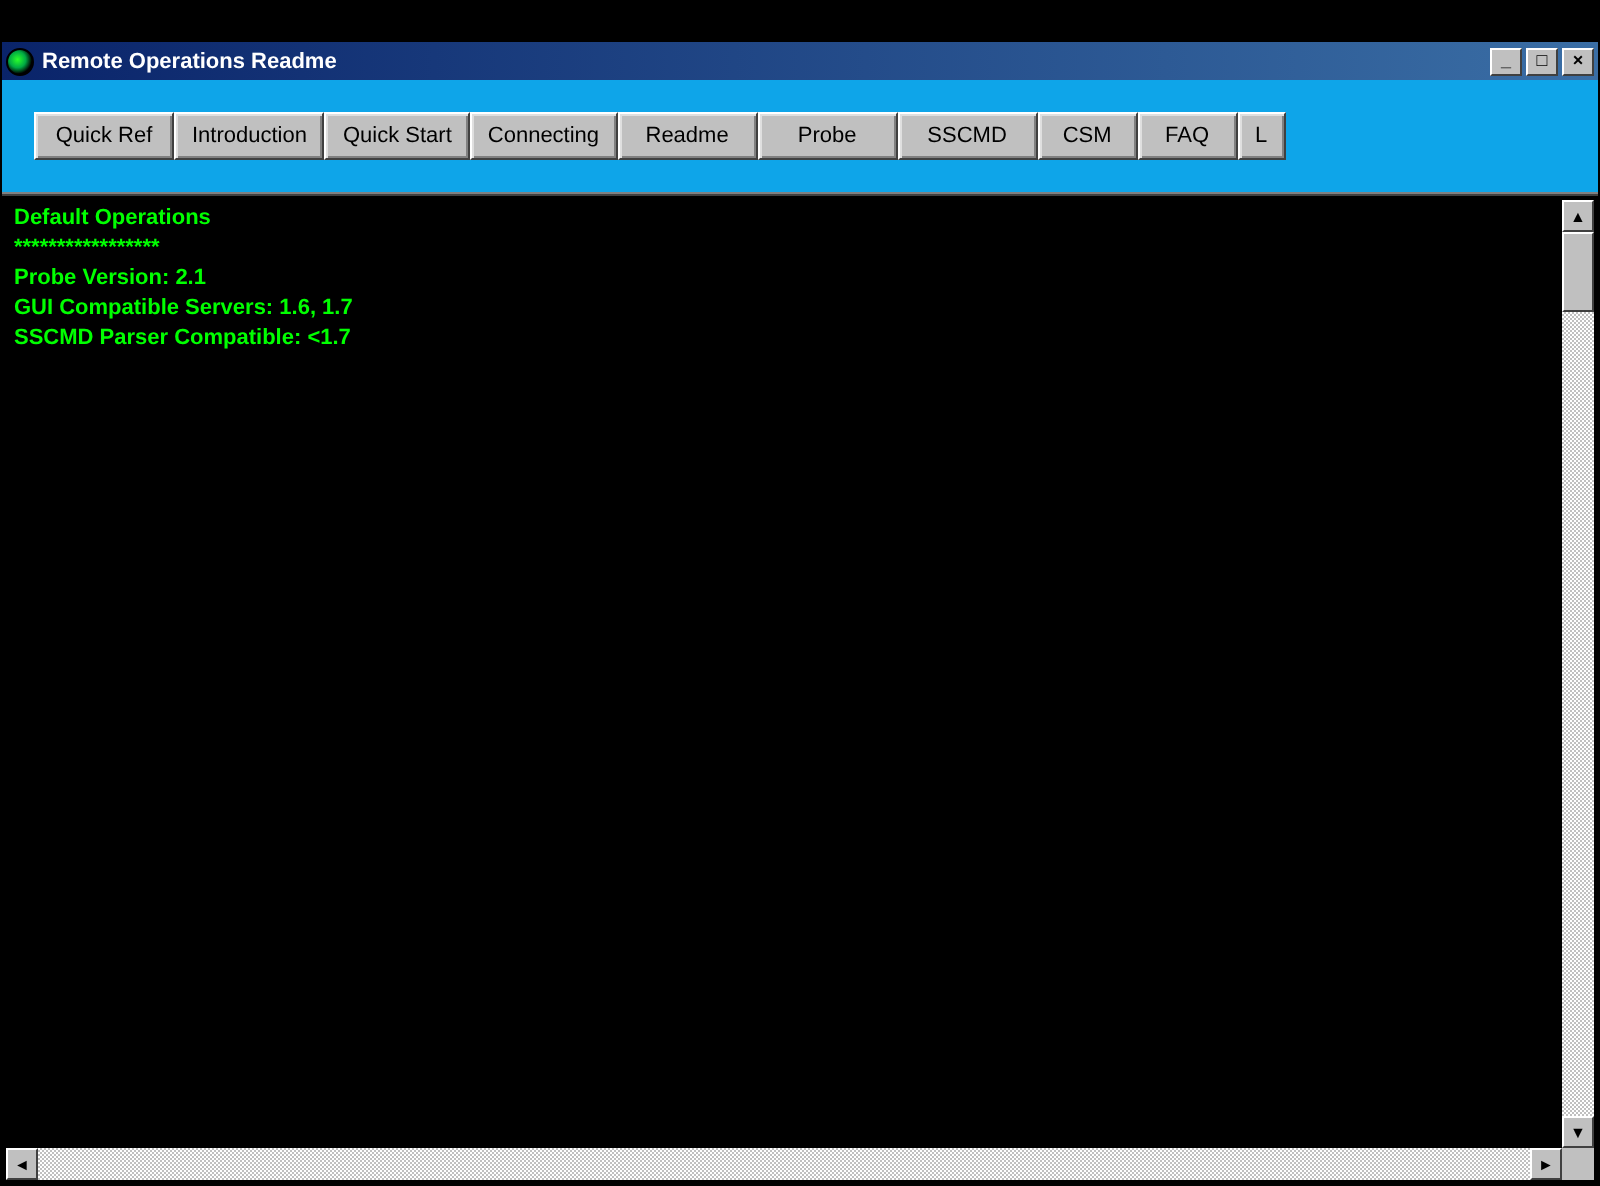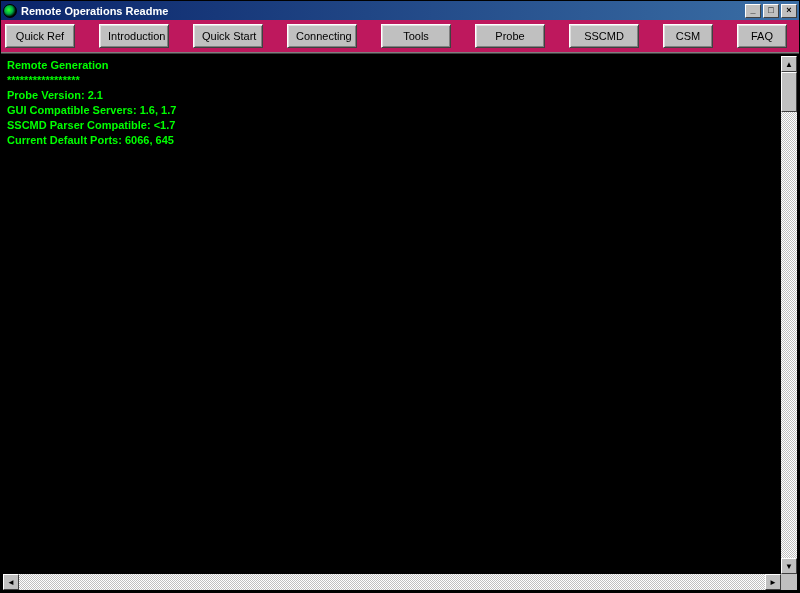--- a/index.html
+++ b/index.html
@@ -1,38 +1,38 @@
 <!DOCTYPE html>
 <html><head>
 <meta charset="utf-8">
 <style>
   * { box-sizing: border-box; margin: 0; padding: 0; }
   html, body { width: 800px; height: 593px; overflow: hidden; font-family: "Tahoma", "MS Sans Serif", sans-serif; font-size: 11px; background: #000; }
   .window { width: 800px; height: 593px; display: flex; flex-direction: column; border: 1px solid #000; }
   .titlebar {
     height: 19px; background: linear-gradient(to right, #0a246a, #3a6ea5);
     color: #fff; display: flex; align-items: center; padding: 0 2px;
-    font-weight: bold; font-size: 11px;
+    font-weight: bold; font-size: 11px; margin-top: 20px;
   }
   .titlebar .icon {
     width: 14px; height: 14px; border-radius: 50%;
     background: radial-gradient(circle at 40% 40%, #2aff2a 0%, #0a4 40%, #000 70%);
     border: 1px solid #000; margin-right: 4px; flex: 0 0 auto;
   }
   .titlebar .title { flex: 1 1 auto; white-space: nowrap; overflow: hidden; }
   .titlebar .controls { display: flex; gap: 2px; }
   .titlebar .ctrl {
     width: 16px; height: 14px; background: #c0c0c0;
     border: 1px solid #fff; border-right-color: #404040; border-bottom-color: #404040;
     display: flex; align-items: center; justify-content: center;
     font-family: "Marlett", "Arial", sans-serif; font-size: 9px; font-weight: bold; color: #000;
     line-height: 1;
   }
   .toolbar {
-    background: #be185d; padding: 4px; display: flex; gap: 24px;
+    background: #0ea5e9; padding: 16px; display: flex; gap: 0;
     border-bottom: 1px solid #808080; overflow: hidden; white-space: nowrap;
   }
   .toolbar button {
     height: 24px; padding: 0 8px; min-width: 70px;
     background: #c0c0c0; color: #000;
     border: 1px solid #fff;
     border-right-color: #404040; border-bottom-color: #404040;
     box-shadow: inset 1px 1px 0 #dfdfdf, inset -1px -1px 0 #808080;
     font-family: "MS Sans Serif", Tahoma, sans-serif; font-size: 11px;
     cursor: pointer; white-space: nowrap;
@@ -85,36 +85,35 @@
       <div class="ctrl">□</div>
       <div class="ctrl">×</div>
     </div>
   </div>
 
   <div class="toolbar">
     <button>Quick Ref</button>
     <button>Introduction</button>
     <button>Quick Start</button>
     <button>Connecting</button>
-    <button>Tools</button>
+    <button>Readme</button>
     <button>Probe</button>
     <button>SSCMD</button>
     <button style="min-width:50px">CSM</button>
     <button style="min-width:50px">FAQ</button>
     <button style="min-width:20px">L</button>
   </div>
 
   <div class="content-wrap">
     <div class="terminal">
-      <div class="line">Remote Generation</div>
+      <div class="line">Default Operations</div>
       <div class="line">*****************</div>
       <div class="line">Probe Version: 2.1</div>
       <div class="line">GUI Compatible Servers: 1.6, 1.7</div>
       <div class="line">SSCMD Parser Compatible: &lt;1.7</div>
-      <div class="line">Current Default Ports: 6066, 645</div>
     </div>
 
     <div class="scroll-v">
       <div class="sb-btn">▲</div>
       <div class="sb-track-v">
         <div class="sb-thumb-v"></div>
       </div>
       <div class="sb-btn">▼</div>
     </div>
 

